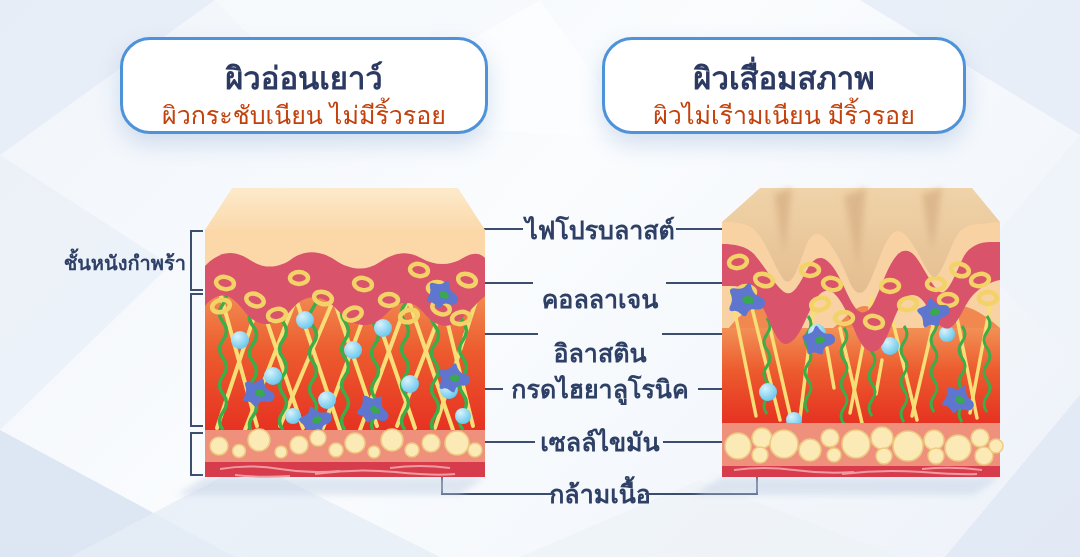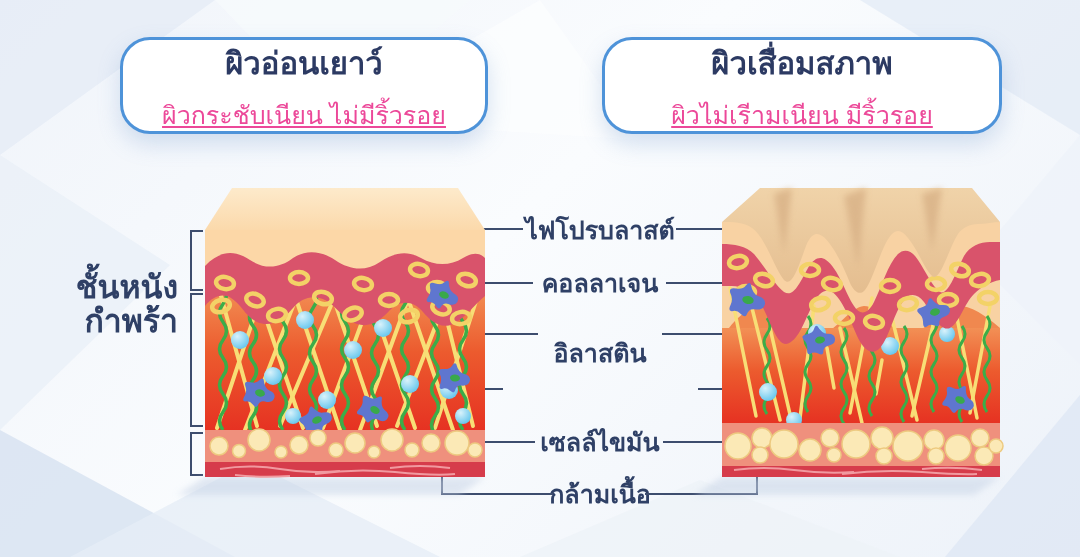--- a/index.html
+++ b/index.html
@@ -8,32 +8,32 @@
     font-family:"Liberation Sans",sans-serif;
     background:linear-gradient(135deg,#f0f4fa 0%,#fafcfe 45%,#edf2f9 100%);
   }
   .bg{position:absolute;inset:0;width:1080px;height:557px;}
 
   
   .titlebox{
     position:absolute;top:37px;height:97px;background:#ffffff;
     border:3px solid #4e93d9;border-radius:30px;
     box-shadow:0 10px 22px rgba(110,150,205,.28);
-    display:flex;flex-direction:column;align-items:center;justify-content:space-between;
+    display:flex;flex-direction:column;align-items:center;justify-content:flex-end;
     box-sizing:border-box;padding-top:4px;
   }
   .titlebox.young{left:120px;width:368px;}
-  .titlebox.aged{left:602px;width:400px;}
+  .titlebox.aged{left:602px;width:364px;}
   .t1{font-size:31px;font-weight:bold;color:#2c3a63;line-height:40px;}
-  .t2{font-size:25px;font-weight:500;color:#ec4899;line-height:32px;text-decoration:underline;}
+  .t2{font-size:25px;font-weight:500;color:#c2410c;line-height:32px;}
 
   
   .layer-label{
-    position:absolute;left:0;width:182px;text-align:right;padding-right:4px;
-    font-size:32px;font-weight:600;color:#2f4066;line-height:34px;box-sizing:border-box;margin-top:24px;
+    position:absolute;left:8px;width:182px;text-align:right;padding-right:4px;
+    font-size:20px;font-weight:600;color:#2f4066;line-height:34px;box-sizing:border-box;
   }
   .bracket{
     position:absolute;left:190px;width:13px;box-sizing:border-box;
     border:2px solid #3d4d6e;border-right:none;
   }
 
   
   .comp-label{
     position:absolute;left:490px;width:220px;text-align:center;
     font-size:25px;font-weight:600;color:#2f4066;line-height:34px;
@@ -76,22 +76,23 @@
     <div class="t2">ผิวไม่เรีามเนียน มีริ้วรอย</div>
   </div>
 
   <div class="layer-label" style="top:246px;">ชั้นหนังกำพร้า</div>
 
   <div class="bracket" style="top:230px;height:61px;"></div>
   <div class="bracket" style="top:293px;height:134px;"></div>
   <div class="bracket" style="top:432px;height:44px;"></div>
 
   <div class="comp-label" style="top:213px;">ไฟโปรบลาสต์</div>
-  <div class="comp-label" style="top:266px;">คอลลาเจน</div>
+  <div class="comp-label" style="top:282px;">คอลลาเจน</div>
   <div class="comp-label" style="top:336px;">อิลาสติน</div>
+  <div class="comp-label" style="top:372px;">กรดไฮยาลูโรนิค</div>
   <div class="comp-label" style="top:425px;">เซลล์ไขมัน</div>
   <div class="comp-label" style="top:477px;">กล้ามเนื้อ</div>
 
   <div class="h-line" style="left:444px;top:228px;width:79px;"></div>
   <div class="v-line" style="left:444px;top:228px;height:67px;"></div>
   <div class="h-line" style="left:476px;top:282px;width:57px;"></div>
   <div class="v-line" style="left:476px;top:282px;height:20px;"></div>
   <div class="h-line" style="left:458px;top:333px;width:80px;"></div>
   <div class="h-line" style="left:450px;top:388px;width:53px;"></div>
   <div class="h-line" style="left:456px;top:441px;width:79px;"></div>

